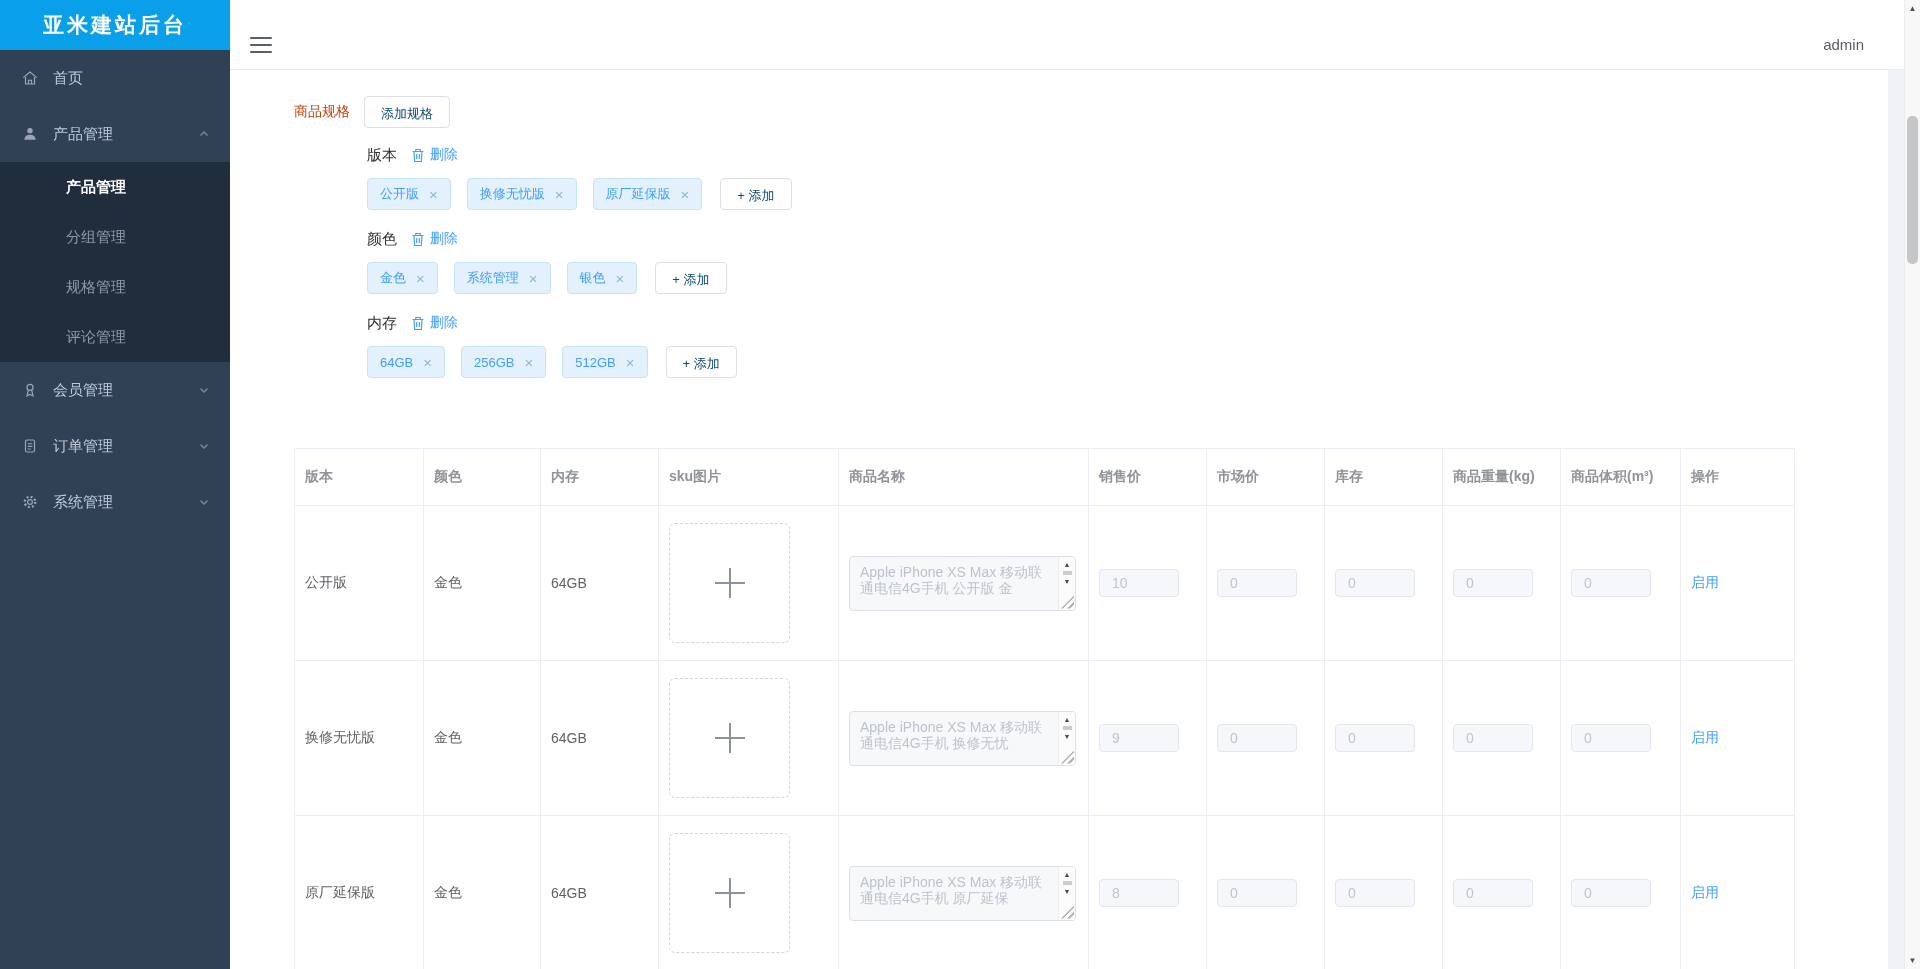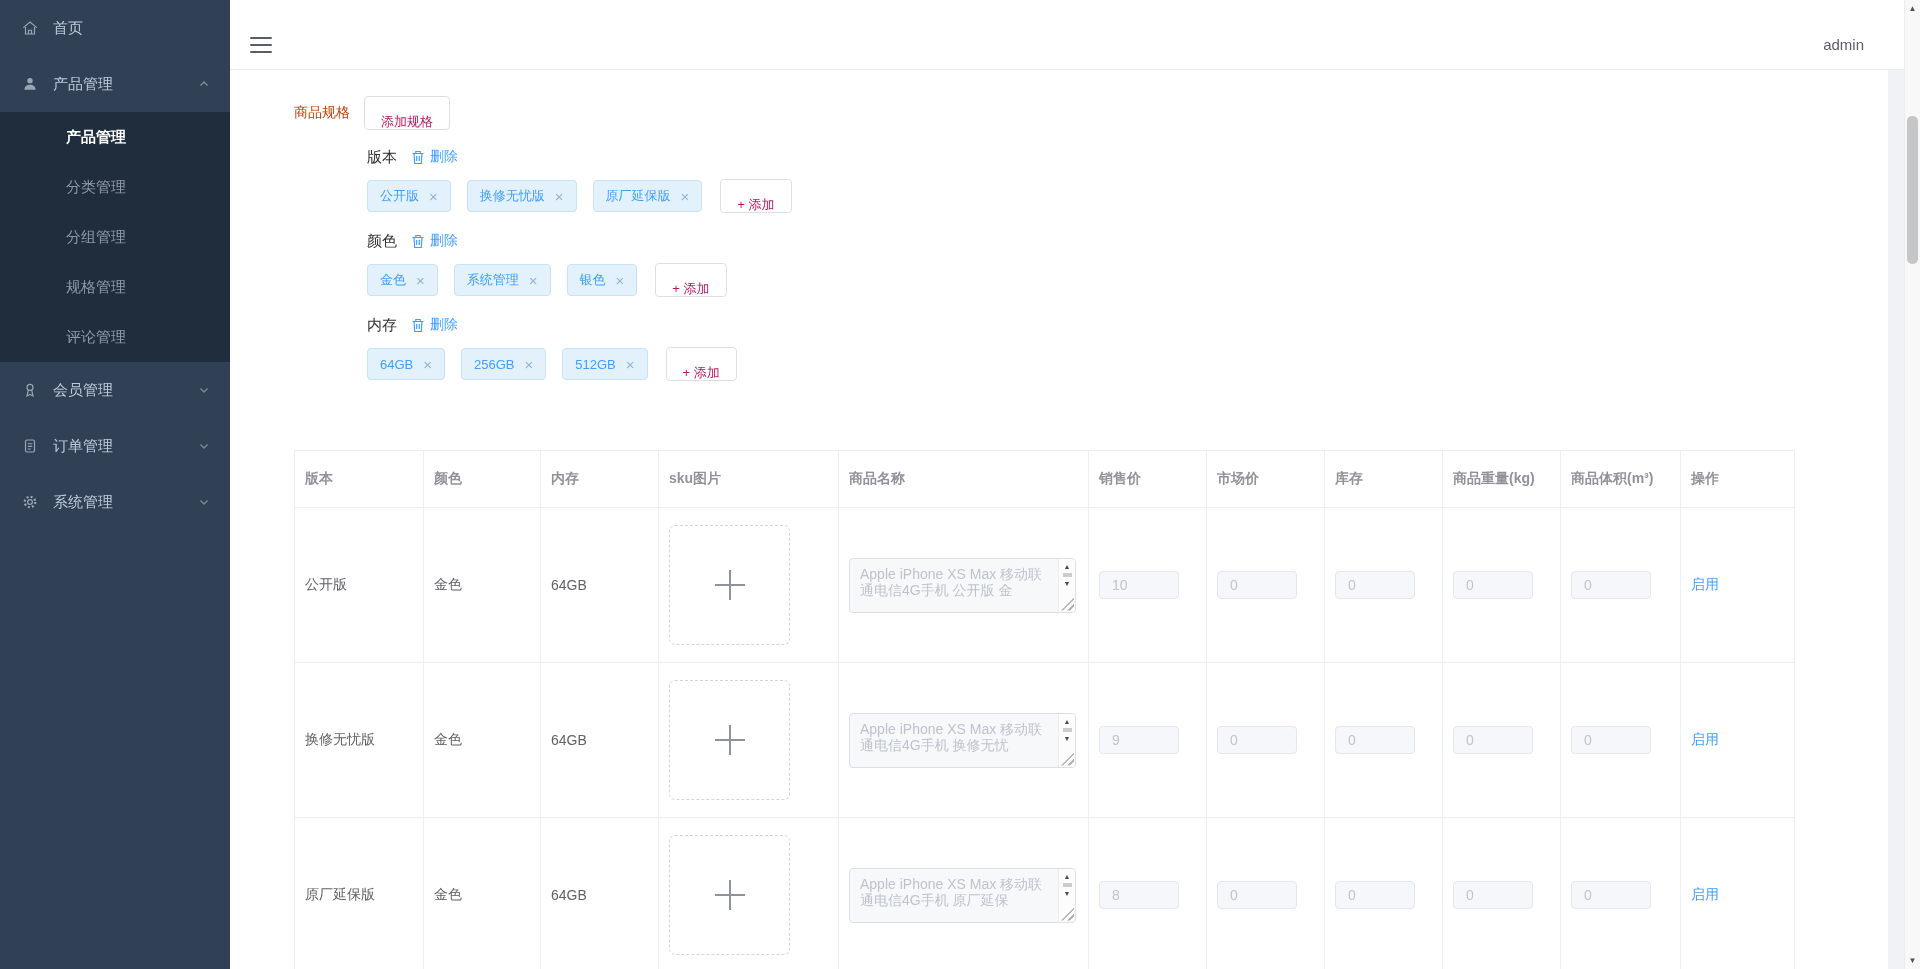--- a/index.html
+++ b/index.html
@@ -31,21 +31,21 @@
   .hamburger i { display:block; height:2px; background:#5a5e66; border-radius:1px; }
   .topbar-user { margin-left:auto; color:#5a5e66; font-size:15px; cursor:pointer; }
 
   .content { flex:1; background:#fff; margin-right:16px; overflow:hidden;
     padding:26px 0 0 64px; }
 
   
   .spec-header { display:flex; align-items:center; }
   .spec-title { font-size:14px; color:#c2410c; margin-right:14px; }
   .btn { background:#fff; border:1px solid #dcdfe6; border-radius:4px; height:32px;
-    padding:16px 16px; font-size:13px; color:#be185d; cursor:pointer;
+    padding:8px 16px; font-size:13px; color:#0c4a6e; cursor:pointer;
     font-family:inherit; }
   .spec-groups { margin-left:73px; }
   .group-head { display:flex; align-items:center; margin-top:17px; height:20px; }
   .group-name { font-size:15px; color:#303133; margin-right:14px; }
   .delete-link { display:flex; align-items:center; color:#409eff; font-size:14px;
     cursor:pointer; text-decoration:none; }
   .delete-link svg { margin-right:5px; }
   .tag-row { display:flex; align-items:center; margin-top:13px; height:32px; }
   .tag { display:inline-flex; align-items:center; height:32px; padding:0 12px;
     background:#e3f1fc; border:1px solid #c7e4f7; border-radius:4px;
@@ -98,20 +98,21 @@
   .sb-arrow.down { bottom:4px; }
   .sb-thumb { position:absolute; left:2px; top:116px; width:11px; height:148px;
     background:#c4c6c8; border-radius:5px; cursor:pointer; }
 </style>
 </head>
 <body>
 
 <div class="app">
 
   <aside class="sidebar">
+    <div class="logo">亚米建站后台</div>
     <nav class="menu">
 
       <div class="menu-item">
         <span class="mi-icon">
           <svg width="18" height="18" viewBox="0 0 24 24" fill="none" stroke="currentColor" stroke-width="1.6">
               <path d="M3 11.5 12 4l9 7.5M6 10.5V20h12v-9.5M10 20v-5h4v5"></path>
             </svg>
         </span>
         <span>首页</span>
       </div>
@@ -127,23 +128,20 @@
         <span class="chev">
           <svg width="12" height="12" viewBox="0 0 12 12" fill="none" stroke="currentColor" stroke-width="1.4">
               <path d="M2.5 7.5 6 4l3.5 3.5"></path>
             </svg>
         </span>
       </div>
 
       <div class="submenu">
         <div class="submenu-item active">
           <span>产品管理</span>
-        </div>
-        <div class="submenu-item">
-          <span>分类管理</span>
         </div>
         <div class="submenu-item">
           <span>分组管理</span>
         </div>
         <div class="submenu-item">
           <span>规格管理</span>
         </div>
         <div class="submenu-item">
           <span>评论管理</span>
         </div>

